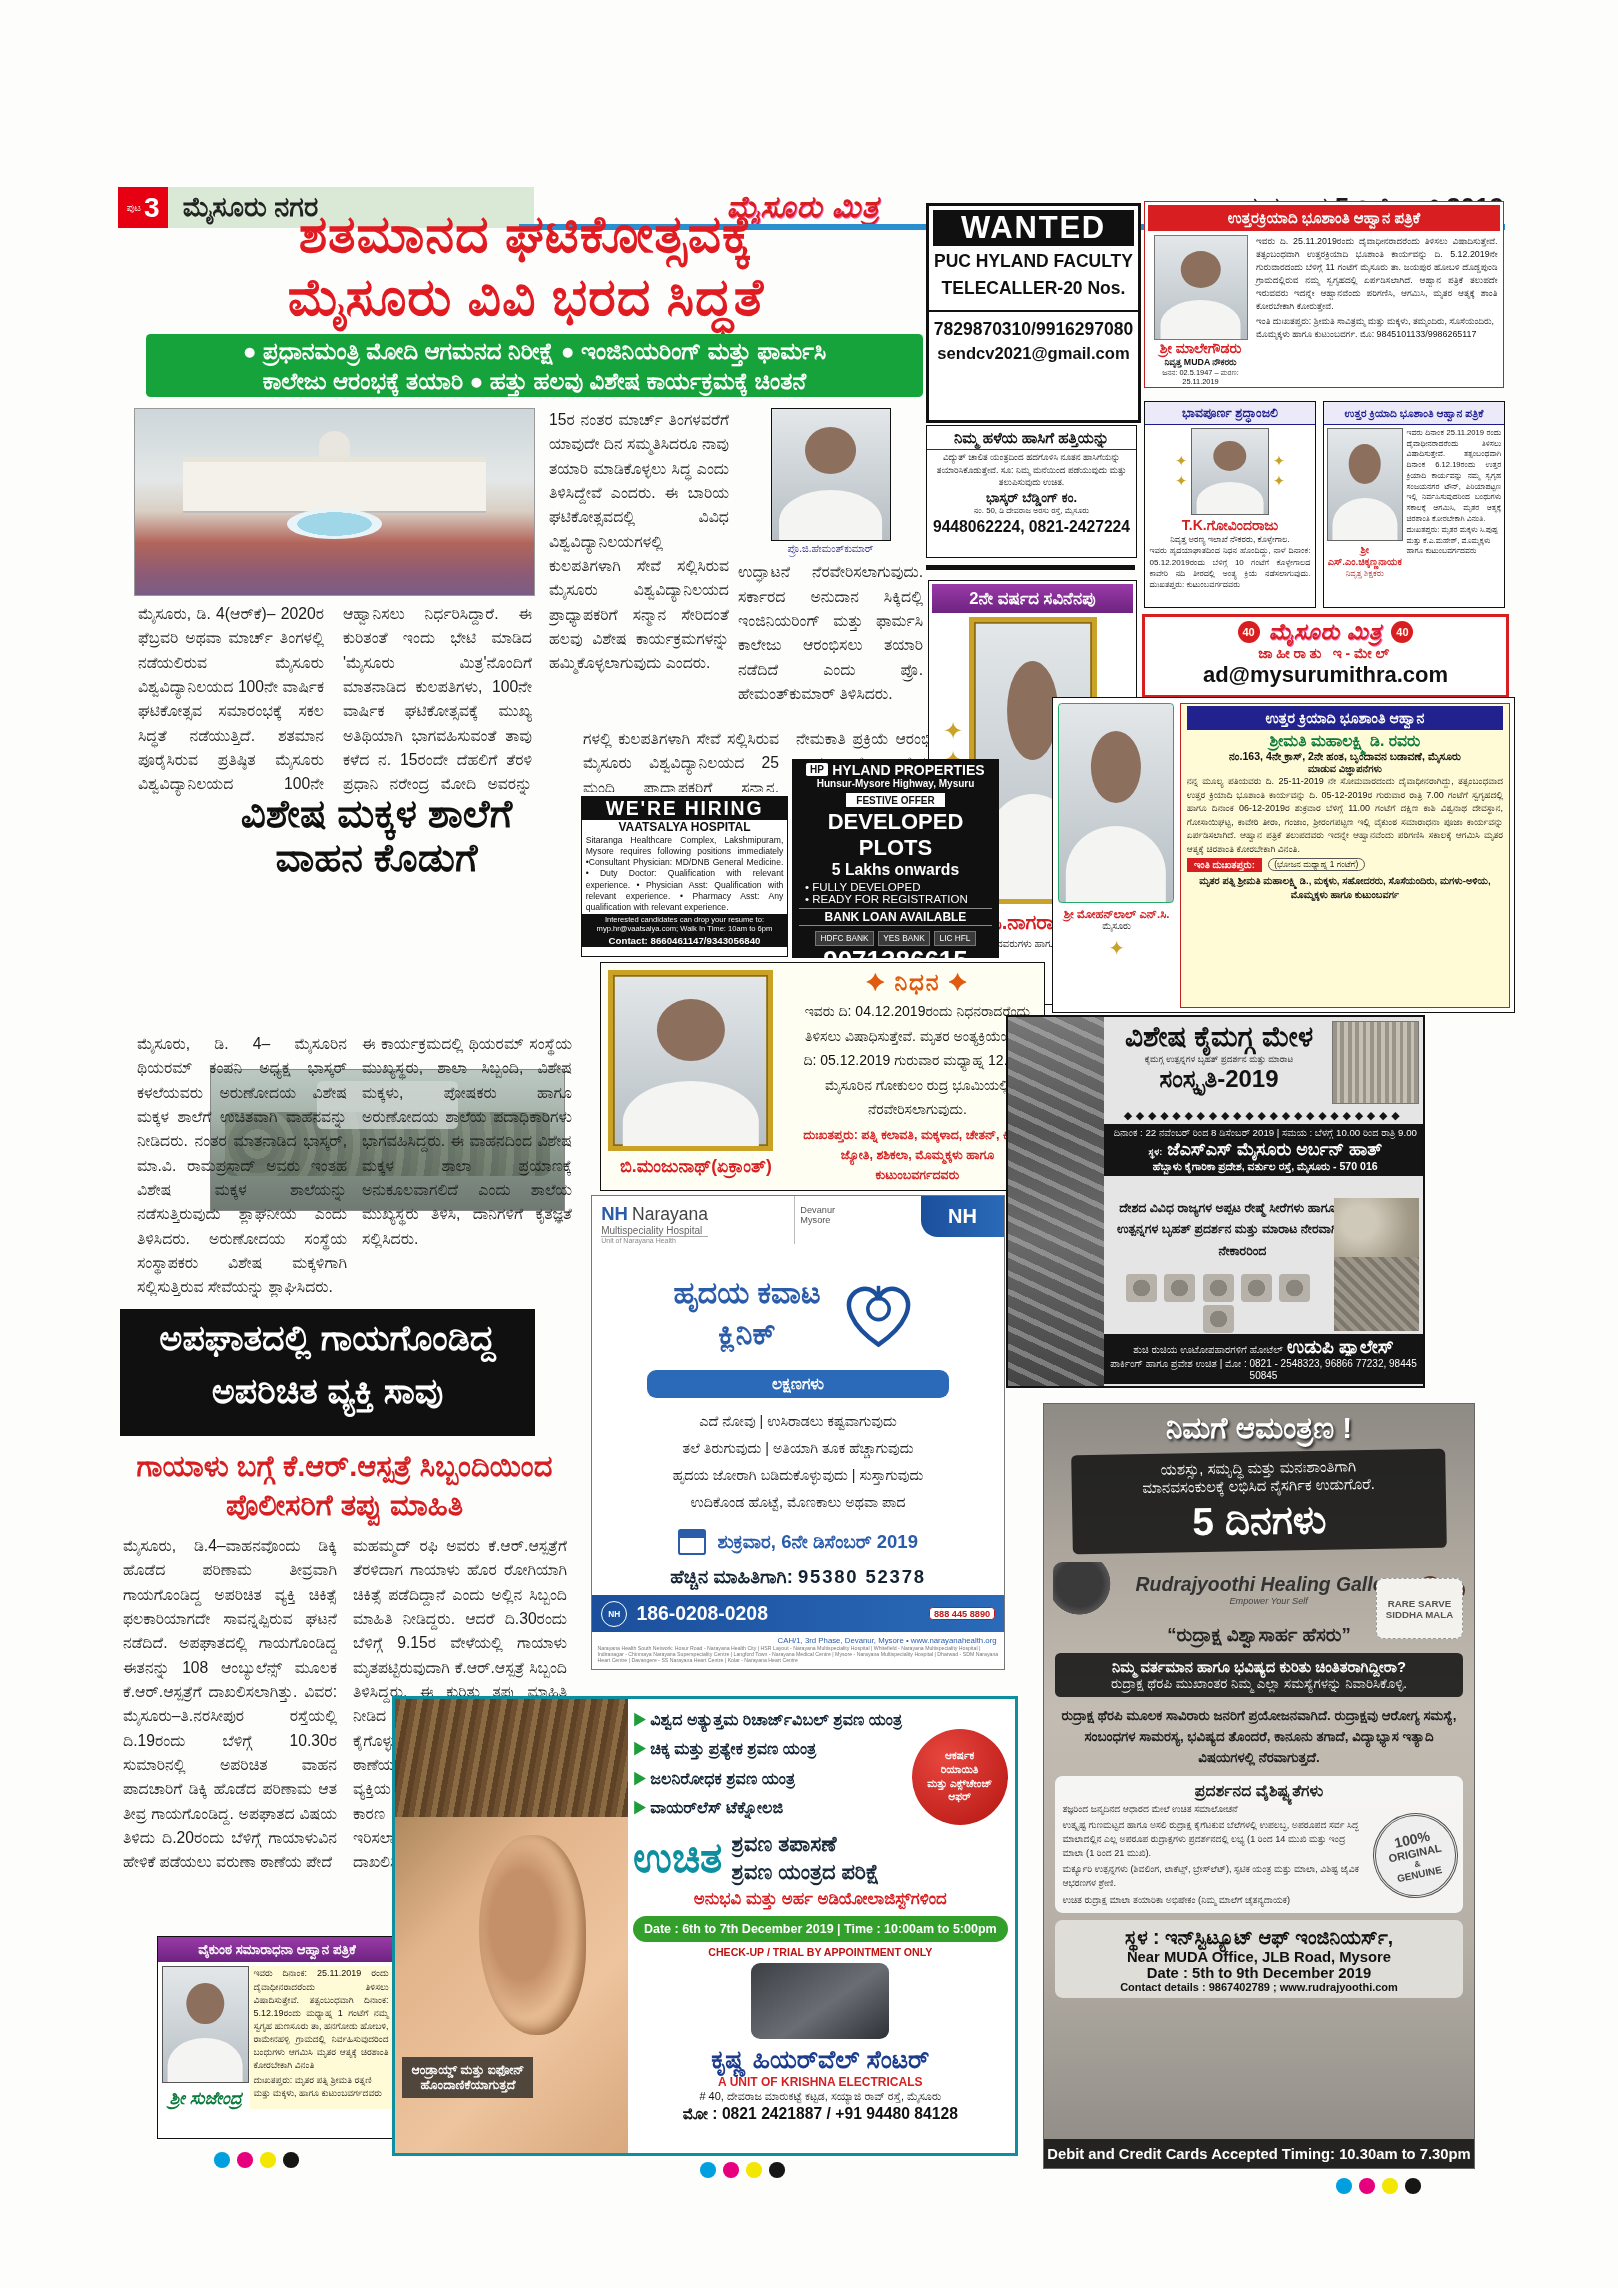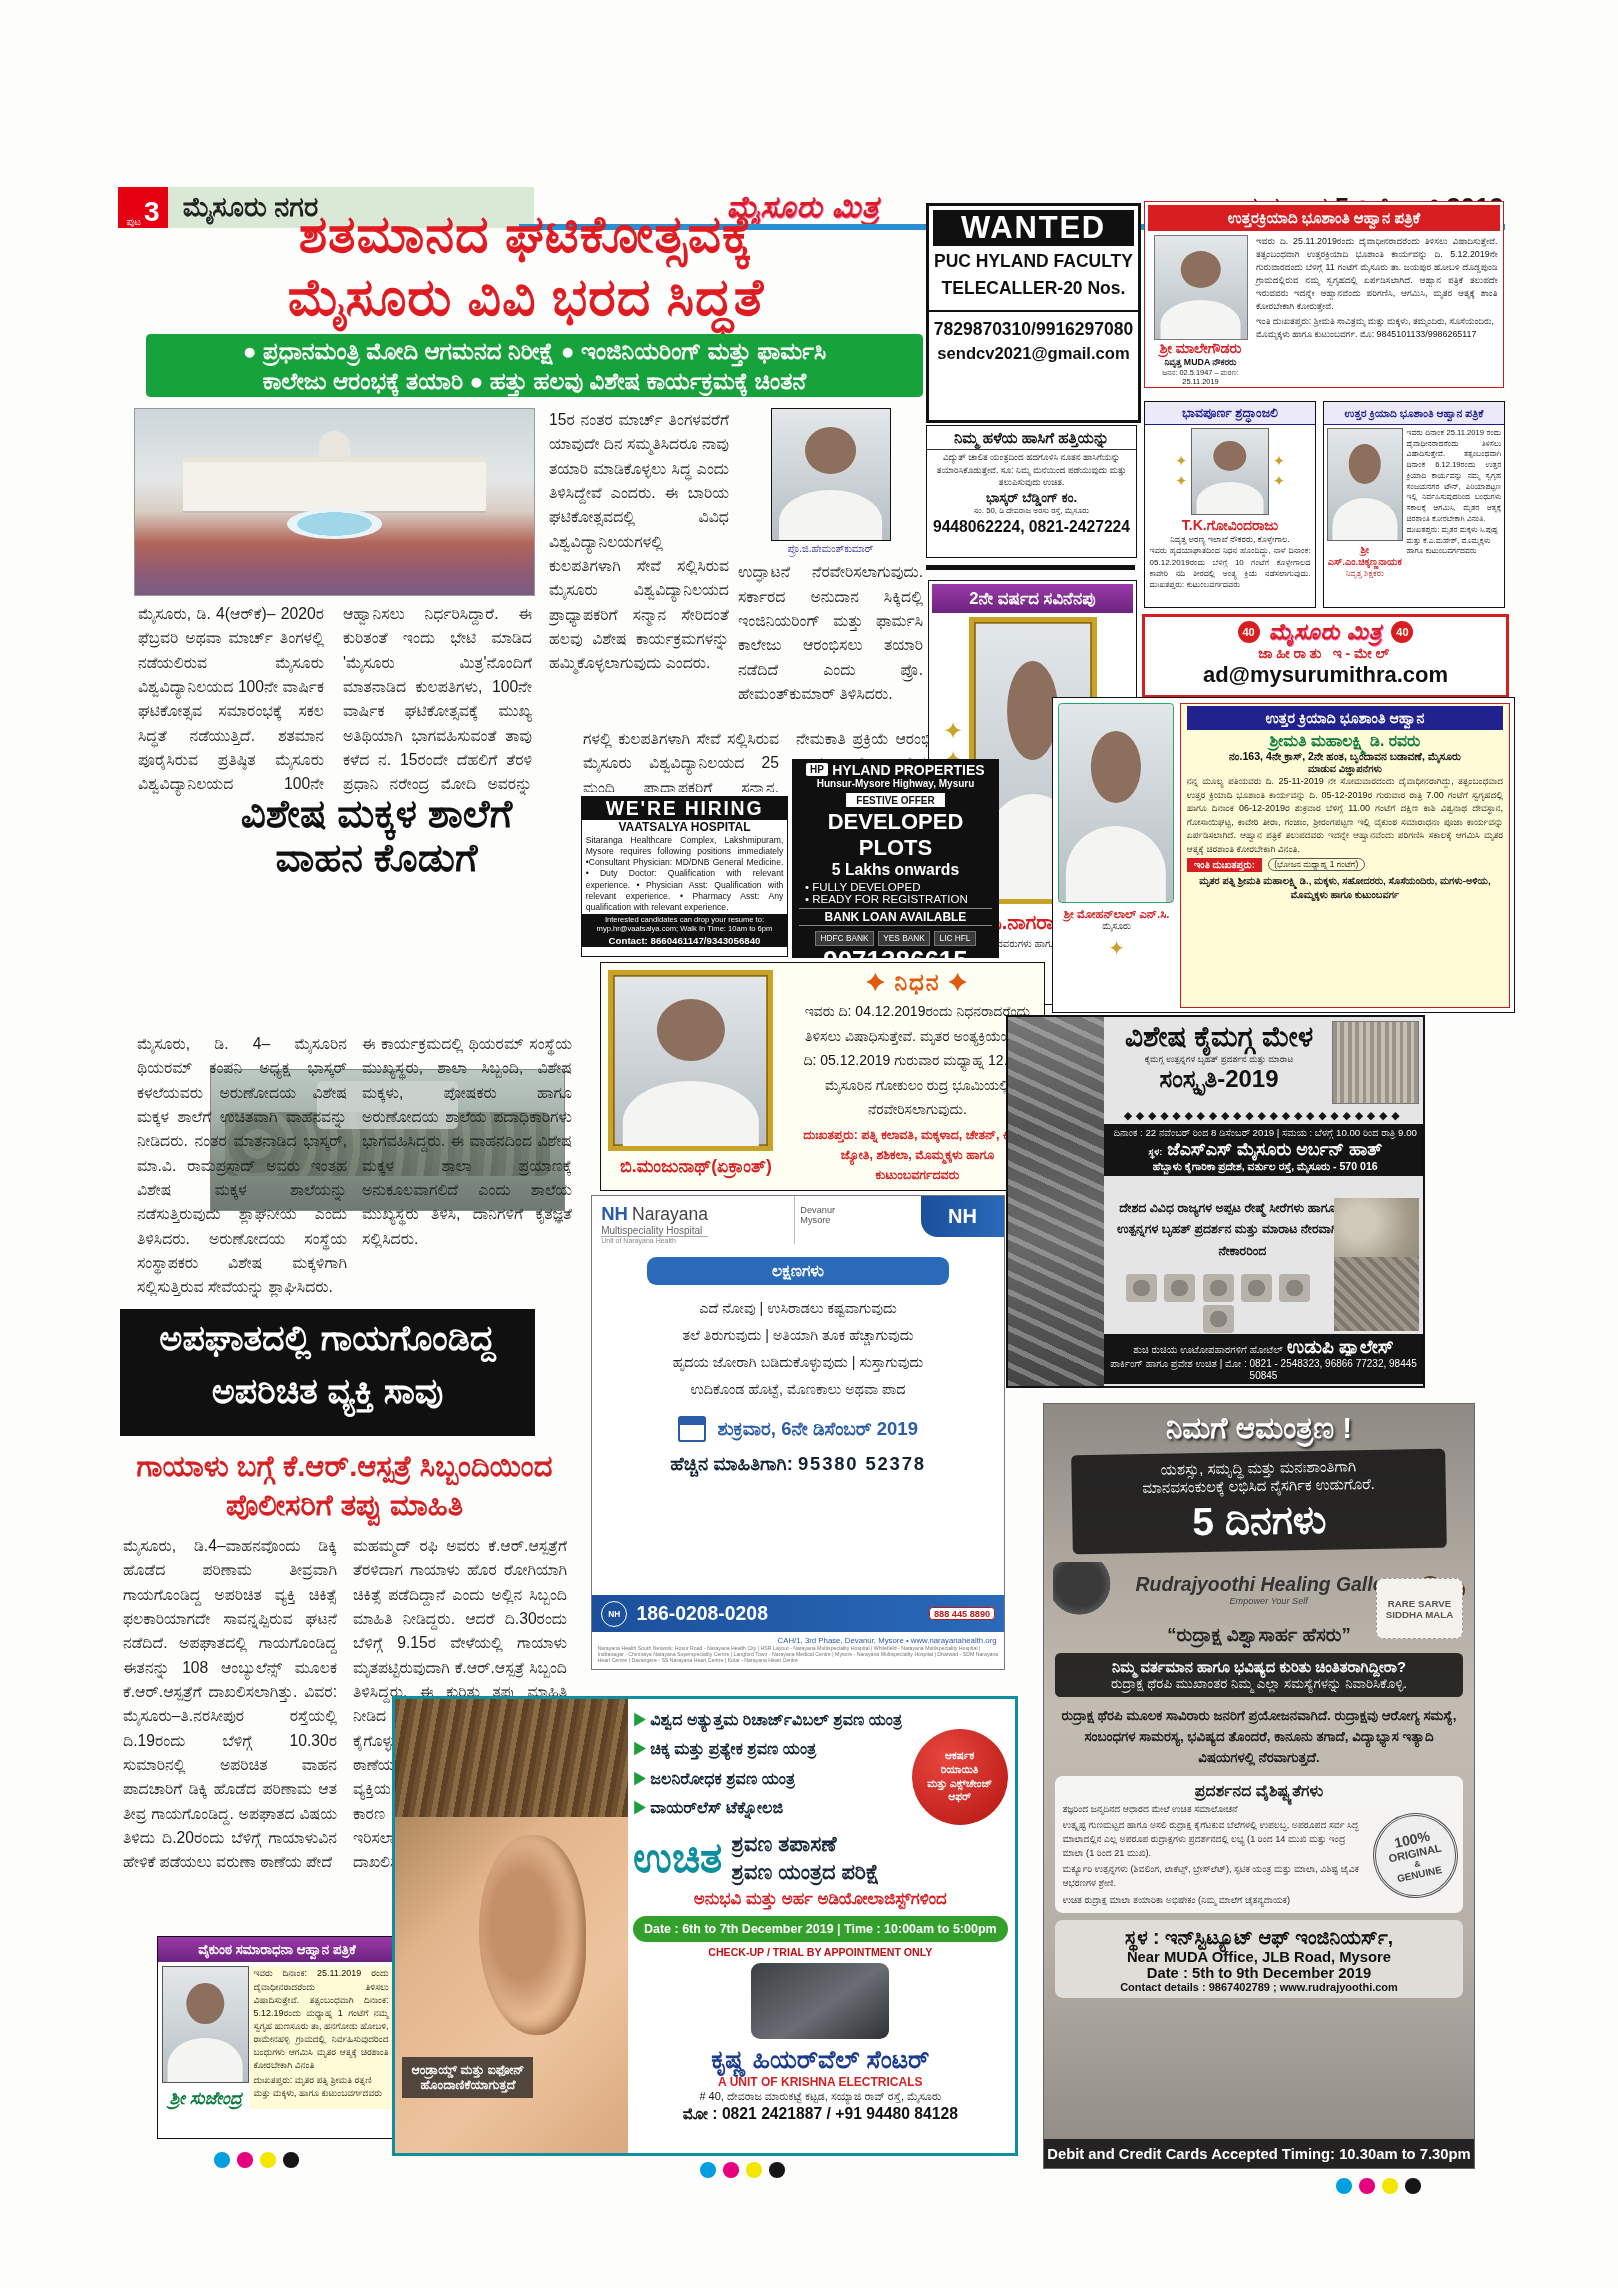--- a/index.html
+++ b/index.html
@@ -7,21 +7,21 @@
   .abs{position:absolute}
   .ctr{text-align:center}
   .j{text-align:justify}
   .b{font-weight:bold}
   .red{color:#d81e20}
   .white{color:#fff}
   .bodytxt{font-size:15.7px;line-height:1.55;text-align:justify;color:#1c1c1c}
   .smalltxt{font-size:10px;line-height:1.45}
   .border-k{border:1.8px solid #111}
   
-  .pagenum{background:#e60012;color:#fff;display:flex;align-items:flex-end;justify-content:center;gap:2.8px}
+  .pagenum{background:#e60012;color:#fff;display:flex;align-items:center;justify-content:center;gap:2.8px}
   .section-strip{background:#d9e9d6;display:flex;align-items:center;padding-left:14.8px}
   .blue-rule{background:#2a8fd0}
   .mast{color:#d81e20;font-weight:bold;font-style:italic;text-shadow:0.9px 0.9px 0 #f6b;letter-spacing:0.9px}
   
   .lead-headline{color:#e11b22;font-weight:bold;text-align:center;letter-spacing:0.9px}
   .greenbox{background:#17a33c;border-radius:4.6px;color:#fff;font-weight:bold;text-align:center}
   
   .photo{background:linear-gradient(180deg,#cdd6da 0%,#e4e7e7 38%,#d9cfc4 55%,#b2655a 72%,#8e5b74 88%,#7a5d85 100%);position:relative;overflow:hidden;border:0.9px solid #999}
   .bld{position:absolute;left:12%;top:26%;width:76%;height:26%;background:#f3f1ea;border-top:5.5px solid #e8e4d8;box-shadow:0 1.8px 0 #bbb}
   .dome{position:absolute;left:46%;top:12%;width:8%;height:16%;background:#e8e6df;border-radius:50% 50% 0 0}
@@ -234,20 +234,31 @@
       <span style="font-size:17.5px;color:#444">Narayana</span>
       <div style="font-size:10px;color:#666">Multispeciality Hospital</div>
       <div style="font-size:7px;color:#888;border-top:0.9px solid #aaa">Unit of Narayana Health</div>
     </div>
     <div style="font-size:9.2px;color:#555;padding-top:9.2px;border-left:0.9px solid #bbb;padding-left:5.5px">
       <div>Devanur</div>
       <div>Mysore</div>
     </div>
     <div class="nh-band ctr b" style="width:83px;height:41px;font-size:20px;line-height:41px;border-radius:0 0 0 16.6px">NH</div>
   </div>
+  <div style="display:flex;align-items:center;justify-content:center;gap:13px;margin-top:24px">
+    <div class="ctr b nh-blue" style="font-size:30px;line-height:41px">
+      <div>ಹೃದಯ ಕವಾಟ</div>
+      <div>ಕ್ಲಿನಿಕ್</div>
+    </div>
+    <svg width="89" height="89" viewBox="0 0 100 100">
+        <path d="M50 86 C20 66 8 40 24 27 C35 19 48 25 50 36 C52 25 65 19 76 27 C92 40 80 66 50 86 Z" fill="none" stroke="#1b4f9c" stroke-width="5"></path>
+        <circle cx="50" cy="46" r="12" fill="none" stroke="#1b4f9c" stroke-width="4"></circle>
+        <path d="M50 34 v-14" stroke="#1b4f9c" stroke-width="4" fill="none"></path>
+      </svg>
+  </div>
   <div class="pillblue" style="margin:13px 55px 0;height:28px;font-size:15.7px;line-height:28px">ಲಕ್ಷಣಗಳು</div>
   <div class="ctr" style="font-size:14.3px;line-height:1.9;margin-top:9.2px;color:#222">
     <div>ಎದೆ ನೋವು | ಉಸಿರಾಡಲು ಕಷ್ಟವಾಗುವುದು</div>
     <div>ತಲೆ ತಿರುಗುವುದು | ಅತಿಯಾಗಿ ತೂಕ ಹೆಚ್ಚಾಗುವುದು</div>
     <div>ಹೃದಯ ಜೋರಾಗಿ ಬಡಿದುಕೊಳ್ಳುವುದು | ಸುಸ್ತಾಗುವುದು</div>
     <div>ಉದಿಕೊಂಡ ಹೊಟ್ಟೆ, ಮೊಣಕಾಲು ಅಥವಾ ಪಾದ</div>
   </div>
   <div class="ctr" style="margin-top:13px">
     <span class="calicon"></span>
     <span class="b nh-blue" style="font-size:18.5px;vertical-align:middle;margin-left:7.4px">ಶುಕ್ರವಾರ, 6ನೇ ಡಿಸೆಂಬರ್ 2019</span>

